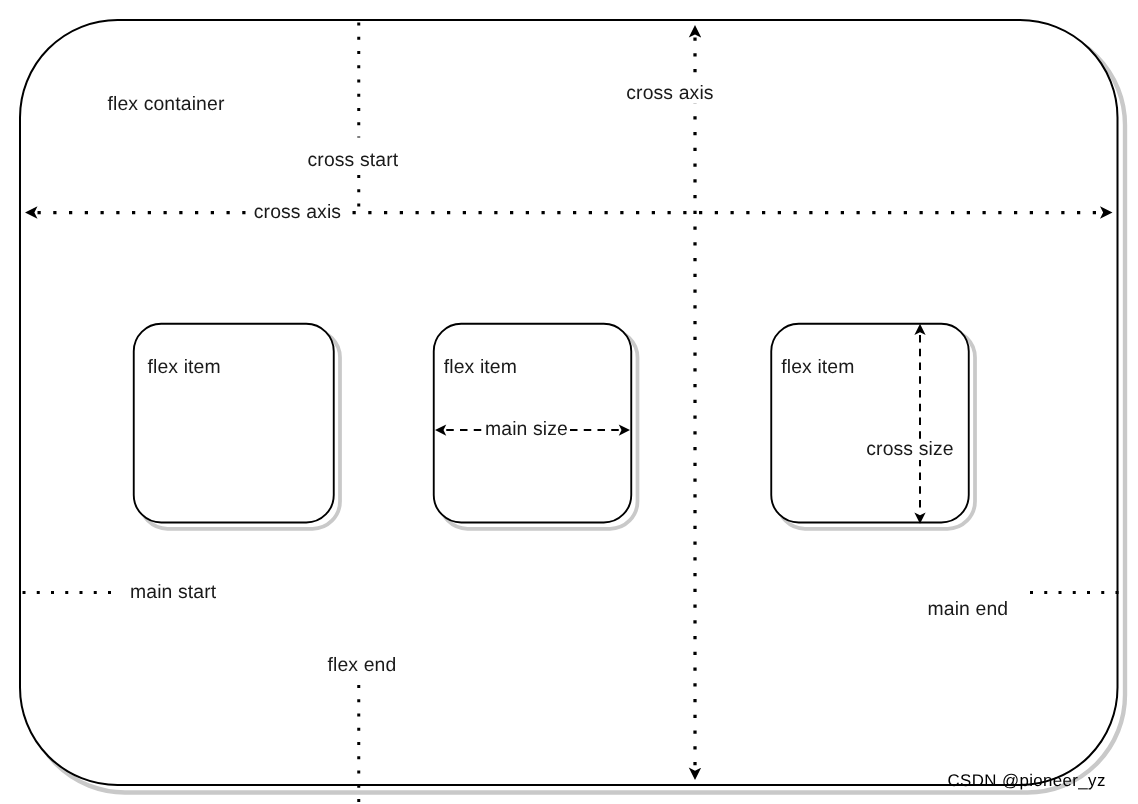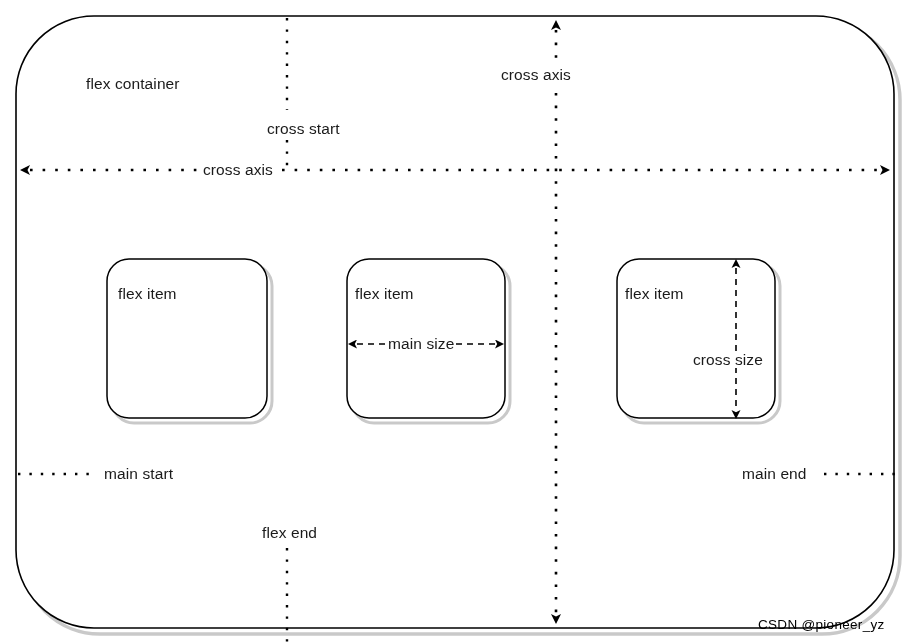--- a/index.html
+++ b/index.html
@@ -100,37 +100,37 @@
     <rect x="622" y="264" width="158" height="159" rx="22" ry="22" fill="none" stroke="#c9c9c9" stroke-width="3"></rect>
     <rect x="617" y="259" width="158" height="159" rx="22" ry="22" fill="#ffffff" stroke="#000000" stroke-width="1.5"></rect>
 
     <line x1="357" y1="344" x2="495" y2="344" stroke="#000000" stroke-width="1.6" stroke-linecap="butt" stroke-dasharray="6 5" marker-start="url(#arrow-sm-left)" marker-end="url(#arrow-sm-right)"></line>
 
     <line x1="736" y1="268" x2="736" y2="410" stroke="#000000" stroke-width="1.6" stroke-linecap="butt" stroke-dasharray="6 5" marker-start="url(#arrow-sm-left)" marker-end="url(#arrow-sm-right)"></line>
   </svg>
 
   <span class="lbl" style="left:86px; top:76px;">flex container</span>
 
-  <span class="lbl lbl-boxed" style="left:244px; top:121px;margin-left:21px;">cross start</span>
+  <span class="lbl lbl-boxed" style="left:244px; top:121px;">cross start</span>
 
   <span class="lbl lbl-boxed" style="left:201px; top:162px;">cross  axis</span>
 
   <span class="lbl lbl-boxed" style="left:499px; top:67px;">cross axis</span>
 
   <span class="lbl" style="left:118px; top:286px;">flex item</span>
 
   <span class="lbl" style="left:355px; top:286px;">flex item</span>
 
   <span class="lbl" style="left:625px; top:286px;">flex item</span>
 
   <span class="lbl lbl-boxed" style="left:386px; top:336px;">main size</span>
 
   <span class="lbl lbl-boxed" style="left:691px; top:352px;">cross size</span>
 
   <span class="lbl" style="left:104px; top:466px;">main start</span>
 
-  <span class="lbl" style="left:742px; top:466px;">main end</span>
+  <span class="lbl" style="left:742px; top:480px;">main end</span>
 
   <span class="lbl lbl-boxed" style="left:260px; top:525px;">flex end</span>
 
   <span id="watermark" style="left:758px; top:617px;">CSDN @pioneer_yz</span>
 
 </div>
 
 </body></html>

